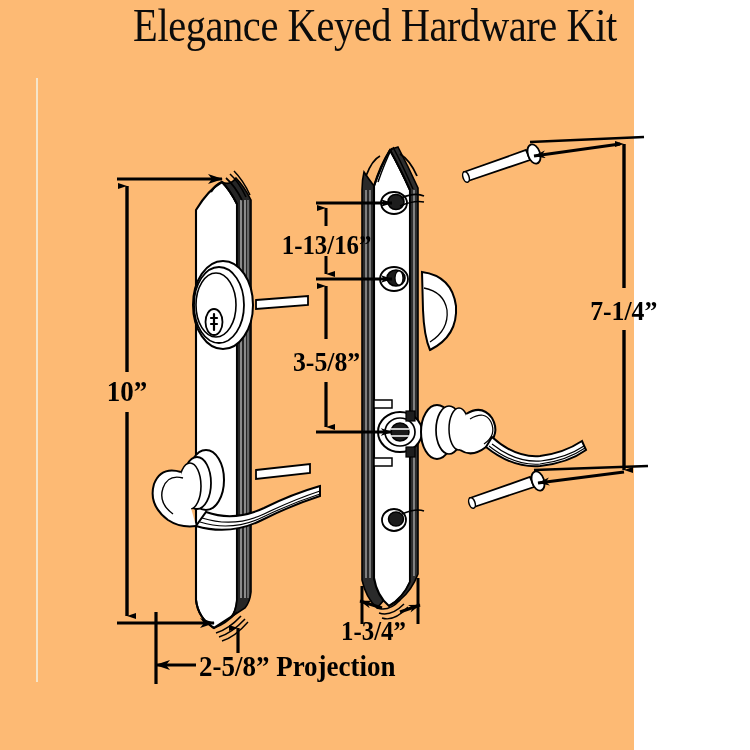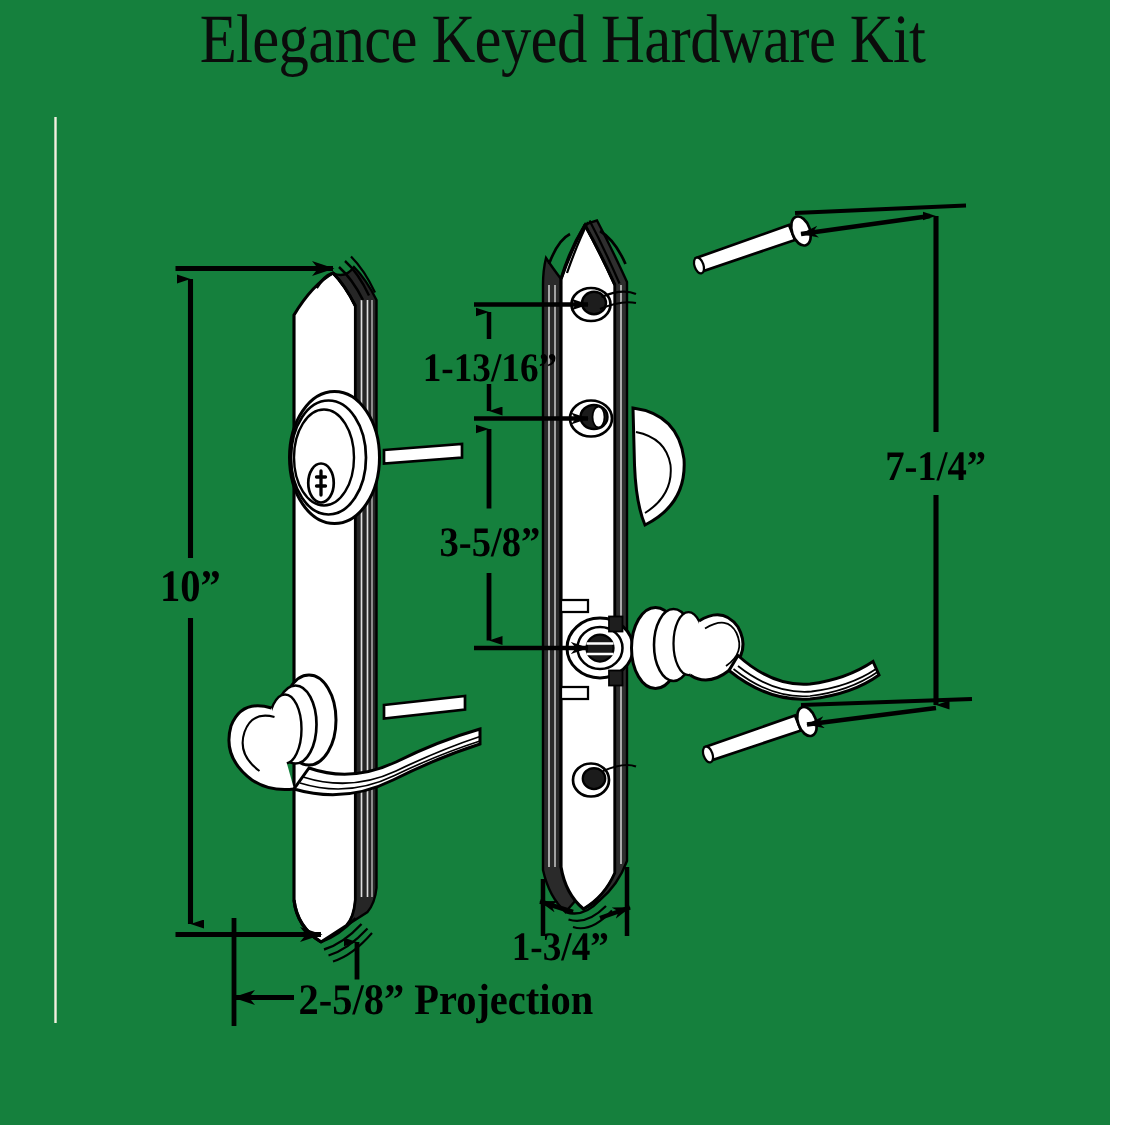--- a/index.html
+++ b/index.html
@@ -8,23 +8,23 @@
     background: #ffffff;
   }
   body {
     width: 750px;
     height: 750px;
     overflow: hidden;
     font-family: "Liberation Serif", serif;
   }
   #page {
     position: relative;
-    width: 740px;
+    width: 634px;
     height: 750px;
-    background: #15803d;
+    background: #fdba74;
   }
   .title {
     position: absolute;
     left: 0;
     top: 2px;
     width: 750px;
     text-align: center;
     font-family: "Liberation Serif", serif;
     font-size: 46px;
     font-weight: 400;

